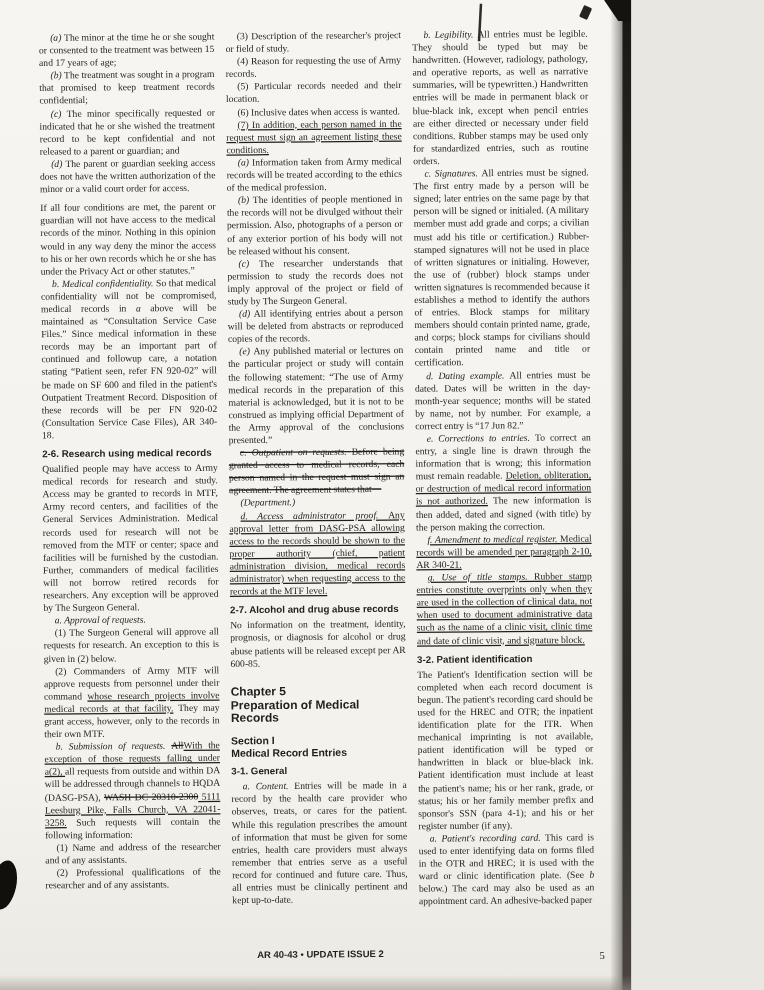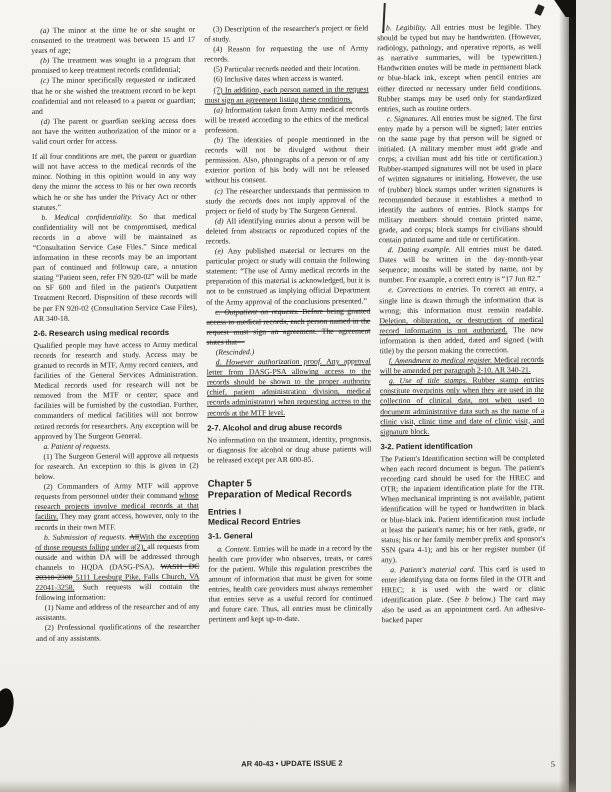--- a/index.html
+++ b/index.html
@@ -1,17 +1,17 @@
 <!DOCTYPE html>
 <html style="--paper: #f5f3ee; --ink: #211f1b;"><head>
 <meta charset="utf-8">
 <style>
   html,body{margin:0;padding:0;}
   body{width:611px;height:792px;overflow:hidden;background:#e9e7e2;}
-  .scan{position:relative;width:576px;height:792px;overflow:hidden;
+  .scan{position:relative;width:505px;height:792px;overflow:hidden;
     background:linear-gradient(180deg,#f6f5f1 0%,#f4f2ed 78%,#ebe9e3 100%);
     font-family:"Liberation Serif",serif;color:var(--ink,#211f1b);}
   .page{position:absolute;left:34px;top:24px;right:32px;bottom:20px;
     transform:rotate(-0.45deg);transform-origin:50% 50%;}
   .columns{display:flex;gap:9px;}
   .col{flex:1;min-width:0;font-size:7.7px;line-height:10.1px;text-align:justify;}
   .blk{margin:0;}
   .para{text-indent:9px;}
   .flush{text-indent:0;}
   .spaced{text-indent:0;margin-top:5px;}
@@ -58,60 +58,60 @@
     <div class="columns">
       <div class="col">
           <div class="blk para"><span class="it">(a) </span><span>The minor at the time he or she sought or consented to the treatment was between 15 and 17 years of age;</span></div>
           <div class="blk para"><span class="it">(b) </span><span>The treatment was sought in a program that promised to keep treatment records confidential;</span></div>
           <div class="blk para"><span class="it">(c) </span><span>The minor specifically requested or indicated that he or she wished the treatment record to be kept confidential and not released to a parent or guardian; and</span></div>
           <div class="blk para"><span class="it">(d) </span><span>The parent or guardian seeking access does not have the written authorization of the minor or a valid court order for access.</span></div>
           <div class="blk spaced"><span>If all four conditions are met, the parent or guardian will not have access to the medical records of the minor. Nothing in this opinion would in any way deny the minor the access to his or her own records which he or she has under the Privacy Act or other statutes.”</span></div>
           <div class="blk para"><span class="it">b. Medical confidentiality. </span><span>So that medical confidentiality will not be compromised, medical records in </span><span class="it">a</span><span> above will be maintained as “Consultation Service Case Files.” Since medical information in these records may be an important part of continued and followup care, a notation stating “Patient seen, refer FN 920-02” will be made on SF 600 and filed in the patient's Outpatient Treatment Record. Disposition of these records will be per FN 920-02 (Consultation Service Case Files), AR 340-18.</span></div>
           <div class="blk heading"><span class="bd">2-6. Research using medical records</span></div>
           <div class="blk flush"><span>Qualified people may have access to Army medical records for research and study. Access may be granted to records in MTF, Army record centers, and facilities of the General Services Administration. Medical records used for research will not be removed from the MTF or center; space and facilities will be furnished by the custodian. Further, commanders of medical facilities will not borrow retired records for researchers. Any exception will be approved by The Surgeon General.</span></div>
-          <div class="blk para"><span class="it">a. Patient of requests.</span></div>
+          <div class="blk para"><span class="it">a. Approval of requests.</span></div>
           <div class="blk para"><span>(1) The Surgeon General will approve all requests for research. An exception to this is given in (2) below.</span></div>
           <div class="blk para"><span>(2) Commanders of Army MTF will approve requests from personnel under their command </span><span class="un">whose research projects involve medical records at that facility.</span><span> They may grant access, however, only to the records in their own MTF.</span></div>
           <div class="blk para"><span class="it">b. Submission of requests. </span><span class="st">All</span><span class="un">With the exception of those requests falling under a(2), </span><span>all requests from outside and within DA will be addressed through channels to HQDA (DASG-PSA), </span><span class="st">WASH DC 20310-2300</span><span class="un"> 5111 Leesburg Pike, Falls Church, VA 22041-3258.</span><span> Such requests will contain the following information:</span></div>
           <div class="blk para"><span>(1) Name and address of the researcher and of any assistants.</span></div>
           <div class="blk para"><span>(2) Professional qualifications of the researcher and of any assistants.</span></div>
         </div>
       <div class="col">
           <div class="blk para"><span>(3) Description of the researcher's project or field of study.</span></div>
           <div class="blk para"><span>(4) Reason for requesting the use of Army records.</span></div>
           <div class="blk para"><span>(5) Particular records needed and their location.</span></div>
           <div class="blk para"><span>(6) Inclusive dates when access is wanted.</span></div>
           <div class="blk para"><span class="un">(7) In addition, each person named in the request must sign an agreement listing these conditions.</span></div>
           <div class="blk para"><span class="it">(a) </span><span>Information taken from Army medical records will be treated according to the ethics of the medical profession.</span></div>
           <div class="blk para"><span class="it">(b) </span><span>The identities of people mentioned in the records will not be divulged without their permission. Also, photographs of a person or of any exterior portion of his body will not be released without his consent.</span></div>
           <div class="blk para"><span class="it">(c) </span><span>The researcher understands that permission to study the records does not imply approval of the project or field of study by The Surgeon General.</span></div>
           <div class="blk para"><span class="it">(d) </span><span>All identifying entries about a person will be deleted from abstracts or reproduced copies of the records.</span></div>
           <div class="blk para"><span class="it">(e) </span><span>Any published material or lectures on the particular project or study will contain the following statement: “The use of Army medical records in the preparation of this material is acknowledged, but it is not to be construed as implying official Department of the Army approval of the conclusions presented.”</span></div>
           <div class="blk para"><span class="it st">c. Outpatient on requests. </span><span class="st">Before being granted access to medical records, each person named in the request must sign an agreement. The agreement states that—</span></div>
-          <div class="blk para"><span class="it">(Rescinded.)</span></div>
-          <div class="blk para"><span class="it un">d. However authorization proof. </span><span class="un">Any approval letter from DASG-PSA allowing access to the records should be shown to the proper authority (chief, patient administration division, medical records administrator) when requesting access to the records at the MTF level.</span></div>
+          <div class="blk para"><span class="it">(Department.)</span></div>
+          <div class="blk para"><span class="it un">d. Access administrator proof. </span><span class="un">Any approval letter from DASG-PSA allowing access to the records should be shown to the proper authority (chief, patient administration division, medical records administrator) when requesting access to the records at the MTF level.</span></div>
           <div class="blk heading"><span class="bd">2-7. Alcohol and drug abuse records</span></div>
           <div class="blk flush"><span>No information on the treatment, identity, prognosis, or diagnosis for alcohol or drug abuse patients will be released except per AR 600-85.</span></div>
           <div class="blk chapter"><span class="bd">Chapter 5</span></div>
           <div class="blk chapter-sub"><span class="bd">Preparation of Medical Records</span></div>
-          <div class="blk section"><span class="bd">Entries I</span></div>
+          <div class="blk section"><span class="bd">Section I</span></div>
           <div class="blk section-sub"><span class="bd">Medical Record Entries</span></div>
           <div class="blk heading"><span class="bd">3-1. General</span></div>
           <div class="blk para"><span class="it">a. Content. </span><span>Entries will be made in a record by the health care provider who observes, treats, or cares for the patient. While this regulation prescribes the amount of information that must be given for some entries, health care providers must always remember that entries serve as a useful record for continued and future care. Thus, all entries must be clinically pertinent and kept up-to-date.</span></div>
         </div>
       <div class="col">
           <div class="blk para"><span class="it">b. Legibility. </span><span>All entries must be legible. They should be typed but may be handwritten. (However, radiology, pathology, and operative reports, as well as narrative summaries, will be typewritten.) Handwritten entries will be made in permanent black or blue-black ink, except when pencil entries are either directed or necessary under field conditions. Rubber stamps may be used only for standardized entries, such as routine orders.</span></div>
           <div class="blk para"><span class="it">c. Signatures. </span><span>All entries must be signed. The first entry made by a person will be signed; later entries on the same page by that person will be signed or initialed. (A military member must add grade and corps; a civilian must add his title or certification.) Rubber-stamped signatures will not be used in place of written signatures or initialing. However, the use of (rubber) block stamps under written signatures is recommended because it establishes a method to identify the authors of entries. Block stamps for military members should contain printed name, grade, and corps; block stamps for civilians should contain printed name and title or certification.</span></div>
           <div class="blk para"><span class="it">d. Dating example. </span><span>All entries must be dated. Dates will be written in the day-month-year sequence; months will be stated by name, not by number. For example, a correct entry is “17 Jun 82.”</span></div>
           <div class="blk para"><span class="it">e. Corrections to entries. </span><span>To correct an entry, a single line is drawn through the information that is wrong; this information must remain readable. </span><span class="un">Deletion, obliteration, or destruction of medical record information is not authorized.</span><span> The new information is then added, dated and signed (with title) by the person making the correction.</span></div>
           <div class="blk para"><span class="it un">f. Amendment to medical register. </span><span class="un">Medical records will be amended per paragraph 2-10, AR 340-21.</span></div>
           <div class="blk para"><span class="it un">g. Use of title stamps. </span><span class="un">Rubber stamp entries constitute overprints only when they are used in the collection of clinical data, not when used to document administrative data such as the name of a clinic visit, clinic time and date of clinic visit, and signature block.</span></div>
           <div class="blk heading"><span class="bd">3-2. Patient identification</span></div>
           <div class="blk flush"><span>The Patient's Identification section will be completed when each record document is begun. The patient's recording card should be used for the HREC and OTR; the inpatient identification plate for the ITR. When mechanical imprinting is not available, patient identification will be typed or handwritten in black or blue-black ink. Patient identification must include at least the patient's name; his or her rank, grade, or status; his or her family member prefix and sponsor's SSN (para 4-1); and his or her register number (if any).</span></div>
-          <div class="blk para"><span class="it">a. Patient's material card. </span><span>This card is used to enter identifying data on forms filed in the OTR and HREC; it is used with the ward or clinic identification plate. (See </span><span class="it">b</span><span> below.) The card may also be used as an appointment card. An adhesive-backed paper</span></div>
+          <div class="blk para"><span class="it">a. Patient's recording card. </span><span>This card is used to enter identifying data on forms filed in the OTR and HREC; it is used with the ward or clinic identification plate. (See </span><span class="it">b</span><span> below.) The card may also be used as an appointment card. An adhesive-backed paper</span></div>
         </div>
     </div>
     <div class="footer">
       <span class="footer-center">AR 40-43 • UPDATE ISSUE 2</span>
       <span class="footer-page">5</span>
     </div>
   </div>
   <div class="mark-stroke"></div>
   <div class="blob-bl"></div>
   <div class="edge-right"></div>

